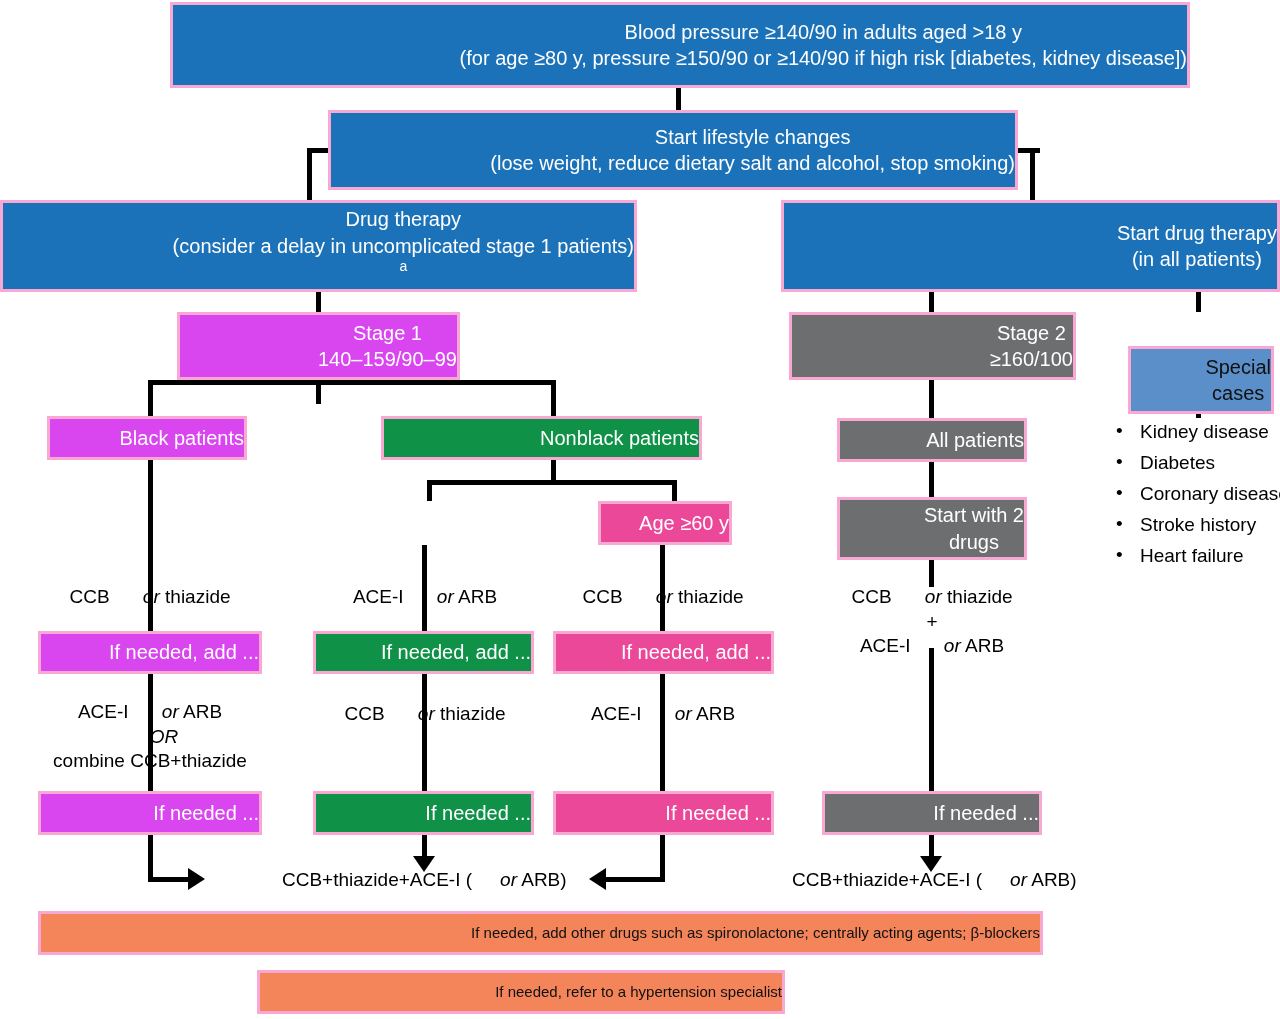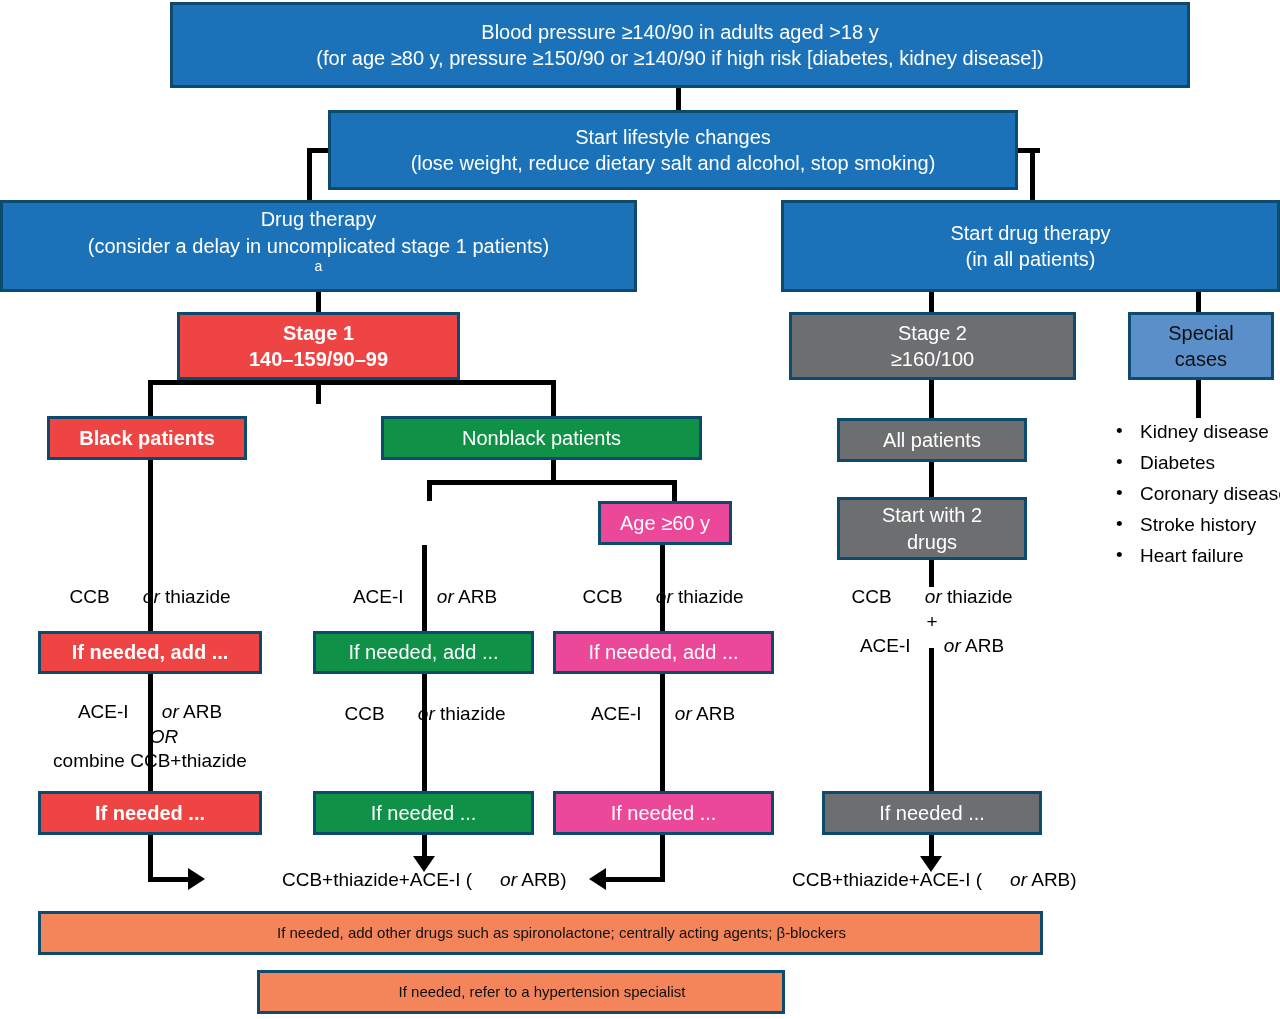--- a/index.html
+++ b/index.html
@@ -6,30 +6,30 @@
   body{
     width:1280px;height:1019px;position:relative;overflow:hidden;
     font-family:"Liberation Sans","DejaVu Sans",sans-serif;
     -webkit-font-smoothing:antialiased;
   }
   #canvas{position:absolute;left:0;top:0;width:1280px;height:1019px;}
 
   
   .box{
     position:absolute;box-sizing:border-box;
-    border:3px solid #0c4a6e;
-    display:flex;align-items:center;justify-content:center;
+    border:3px solid #f9a8d4;
+    display:flex;align-items:center;justify-content:flex-end;
     text-align:center;line-height:1.32;
     z-index:5;
   }
   .box span{display:block;}
 
   .c-blue      {background:#1b72b8;color:#ffffff;}
-  .c-lightblue {background:#5b8fc9;color:#101010;}
-  .c-orange    {background:#ef4444;color:#ffffff;font-weight:bold;}
+  .c-lightblue {background:#5b8fc9;color:#101010;margin-top:34px;}
+  .c-orange    {background:#d946ef;color:#ffffff;}
   .c-green     {background:#0f9247;color:#ffffff;}
   .c-magenta   {background:#ec4899;color:#ffffff;}
   .c-gray      {background:#6d6e70;color:#ffffff;}
   .c-salmon    {background:#f4855a;color:#101010;}
 
   .fs20{font-size:20px;}
   .fs19{font-size:15px;padding-left:42px;}
 
   
   .ln{position:absolute;background:#000;z-index:1;}

